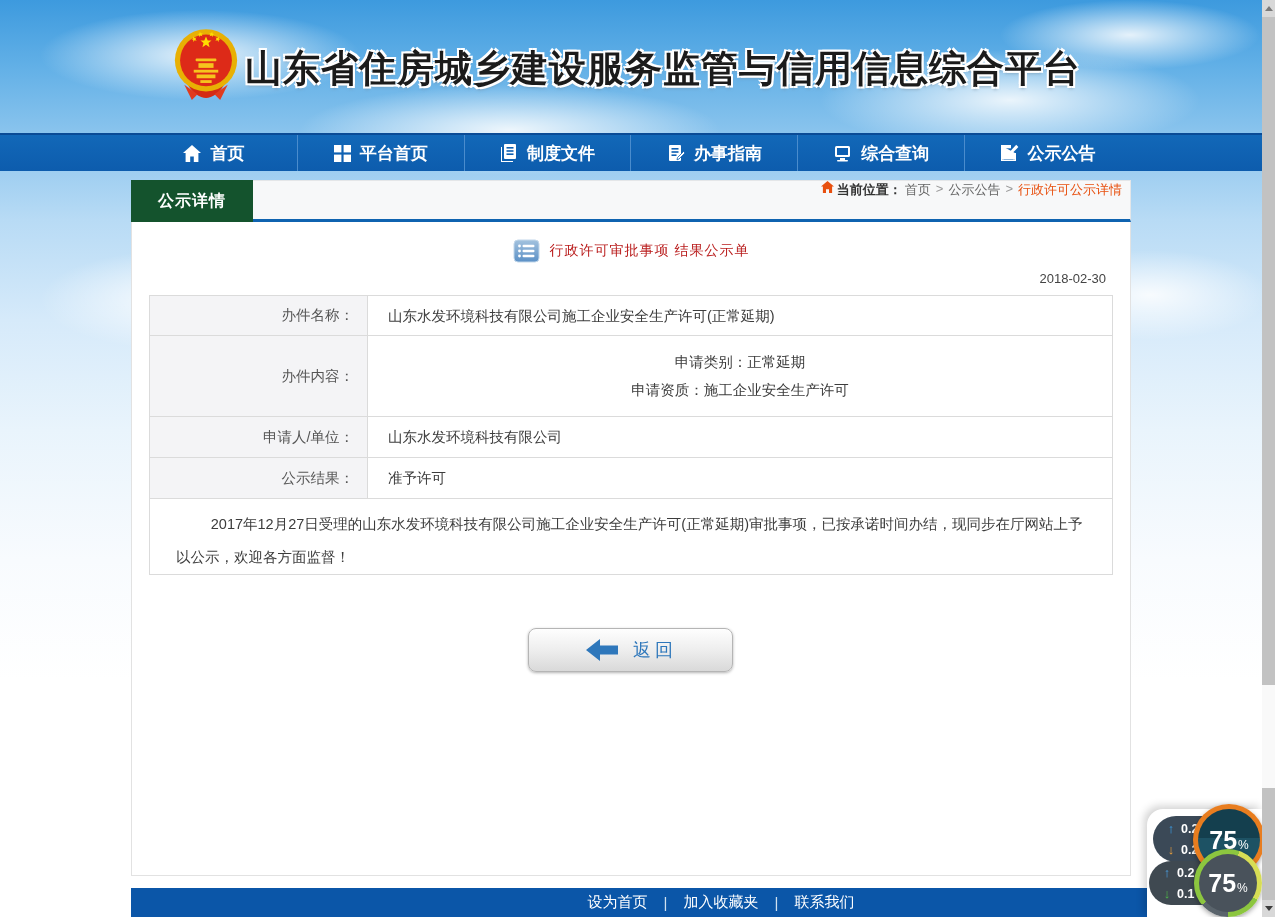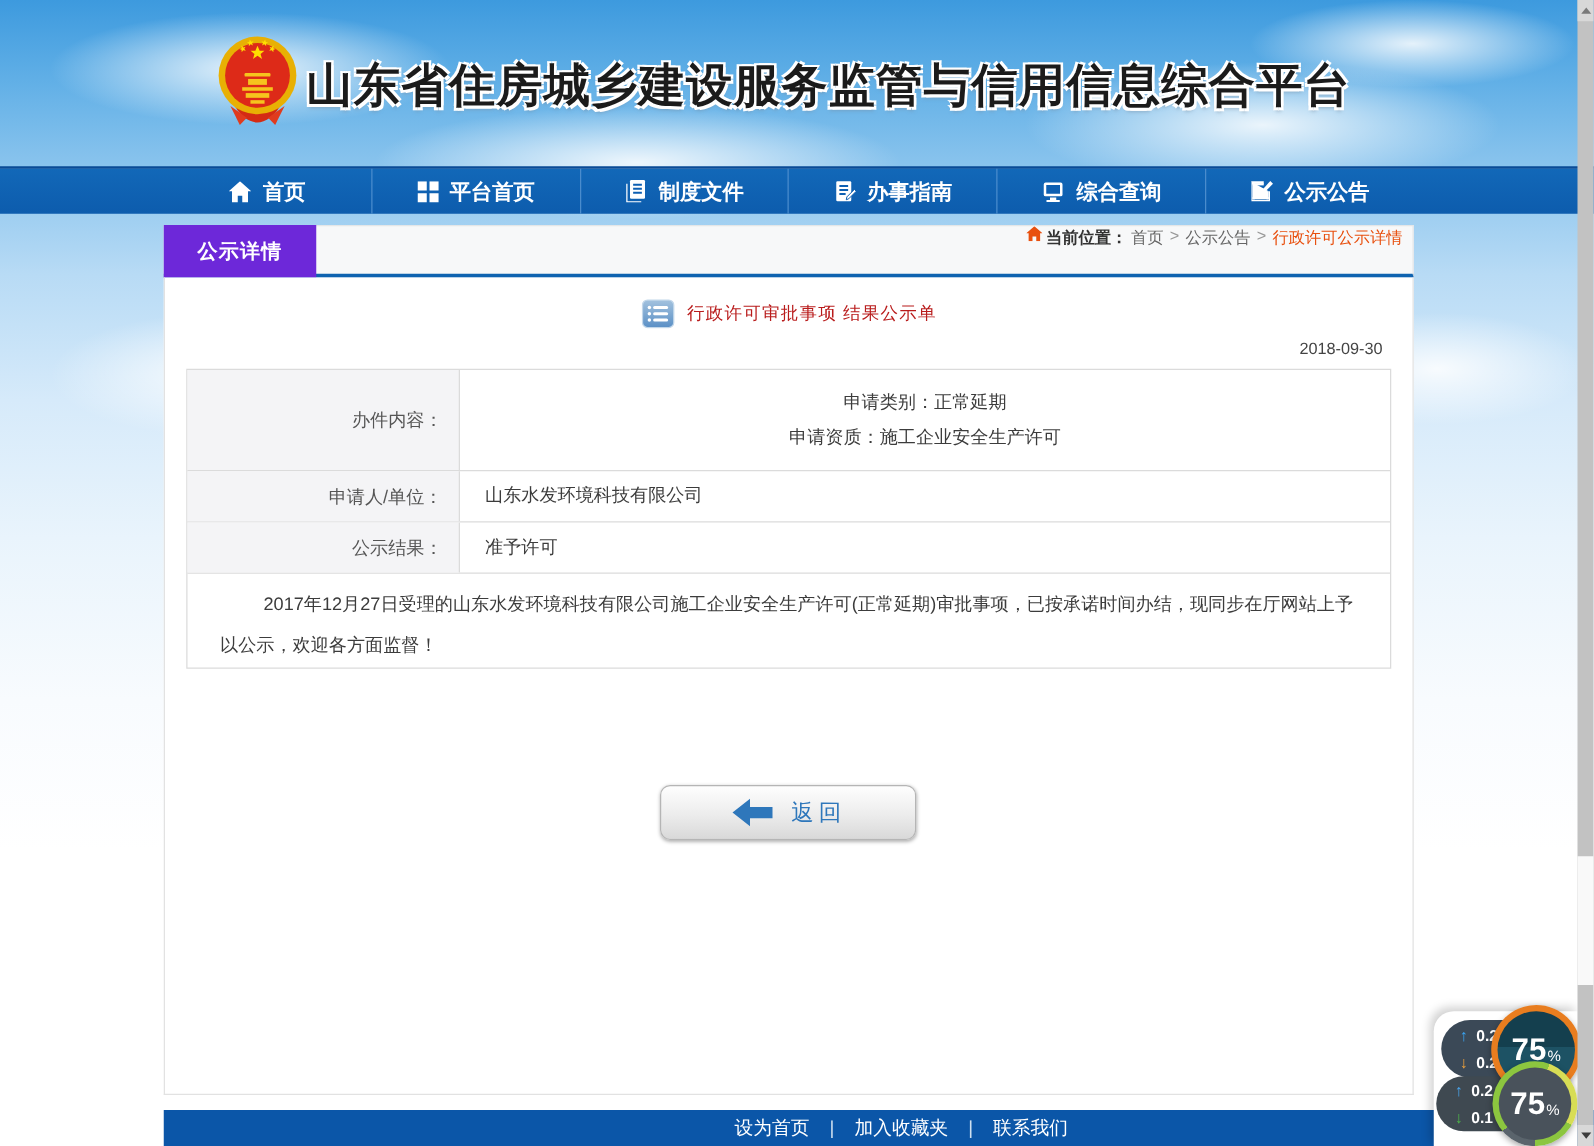--- a/index.html
+++ b/index.html
@@ -17,21 +17,21 @@
   
   .main-nav { position:absolute; left:0; top:133px; width:100%; height:38px;
     background:linear-gradient(180deg,#1268b8 0%,#0d5cad 100%); border-top:2px solid #0a4b96; }
   .nav-inner { position:absolute; left:131px; top:0; width:1000px; height:36px; display:flex; }
   .nav-item { flex:1; display:flex; align-items:center; justify-content:center; gap:9px; color:#fff; font-size:17px; font-weight:bold; text-decoration:none; cursor:pointer; border-left:1px solid #4a8ccd; }
   .nav-item:first-child { border-left:none; }
   .nav-icon { display:inline-flex; align-items:center; }
 
   
   .tabbar { position:absolute; left:131px; top:180px; width:1000px; height:42px; background:#f7f8f9; border:1px solid #e4e6e8; border-bottom:3px solid #0f63b0; }
-  .tab-current { position:absolute; left:-1px; top:-1px; width:122px; height:42px; background:#6d28d9; color:#fff; font-size:16px; font-weight:bold; display:flex; align-items:center; justify-content:center; cursor:pointer; letter-spacing:1px; }
+  .tab-current { position:absolute; left:-1px; top:-1px; width:122px; height:42px; background:#14532d; color:#fff; font-size:16px; font-weight:bold; display:flex; align-items:center; justify-content:center; cursor:pointer; letter-spacing:1px; }
   .breadcrumb { position:absolute; right:8px; top:0; height:38px; display:flex; font-size:13px; color:#777; gap:3px; }
   .bc-label { color:#333; font-weight:bold; }
   .breadcrumb a { color:#666; text-decoration:none; cursor:pointer; }
   .bc-sep { color:#999; margin:0 2px; }
   .bc-current { color:#e8500f; }
 
   
   .card { position:absolute; left:131px; top:222px; width:1000px; height:654px; background:#fff; border:1px solid #e2e2e2; border-top:none; }
   .doc-title { margin-top:17px; display:flex; align-items:center; justify-content:center; gap:10px; }
   .doc-title-text { font-size:14px; color:#b91c1c; letter-spacing:1px; }
@@ -221,23 +221,29 @@
         <rect x="1" y="1" width="25" height="22" rx="4" fill="url(#tg)" stroke="#c2d7ea"></rect>
         <circle cx="6.5" cy="7" r="1.4" fill="#fff"></circle>
           <rect x="9.5" y="5.8" width="12" height="2.4" rx="1.2" fill="#fff"></rect>
         <circle cx="6.5" cy="12" r="1.4" fill="#fff"></circle>
           <rect x="9.5" y="10.8" width="12" height="2.4" rx="1.2" fill="#fff"></rect>
         <circle cx="6.5" cy="17" r="1.4" fill="#fff"></circle>
           <rect x="9.5" y="15.8" width="12" height="2.4" rx="1.2" fill="#fff"></rect>
       </svg>
       <span class="doc-title-text">行政许可审批事项 结果公示单</span>
     </div>
-    <div class="doc-date">2018-09-30</div>
+    <div class="doc-date">2018-02-30</div>
 
     <div class="detail-table">
+      <div class="t-row h40">
+        <div class="t-label">办件名称：</div>
+        <div class="t-value">
+            <p>山东水发环境科技有限公司施工企业安全生产许可(正常延期)</p>
+          </div>
+      </div>
       <div class="t-row h81">
         <div class="t-label">办件内容：</div>
         <div class="t-value">
           <p>申请类别：正常延期</p>
           <p>申请资质：施工企业安全生产许可</p>
         </div>
       </div>
       <div class="t-row h41">
         <div class="t-label">申请人/单位：</div>
         <div class="t-value">

